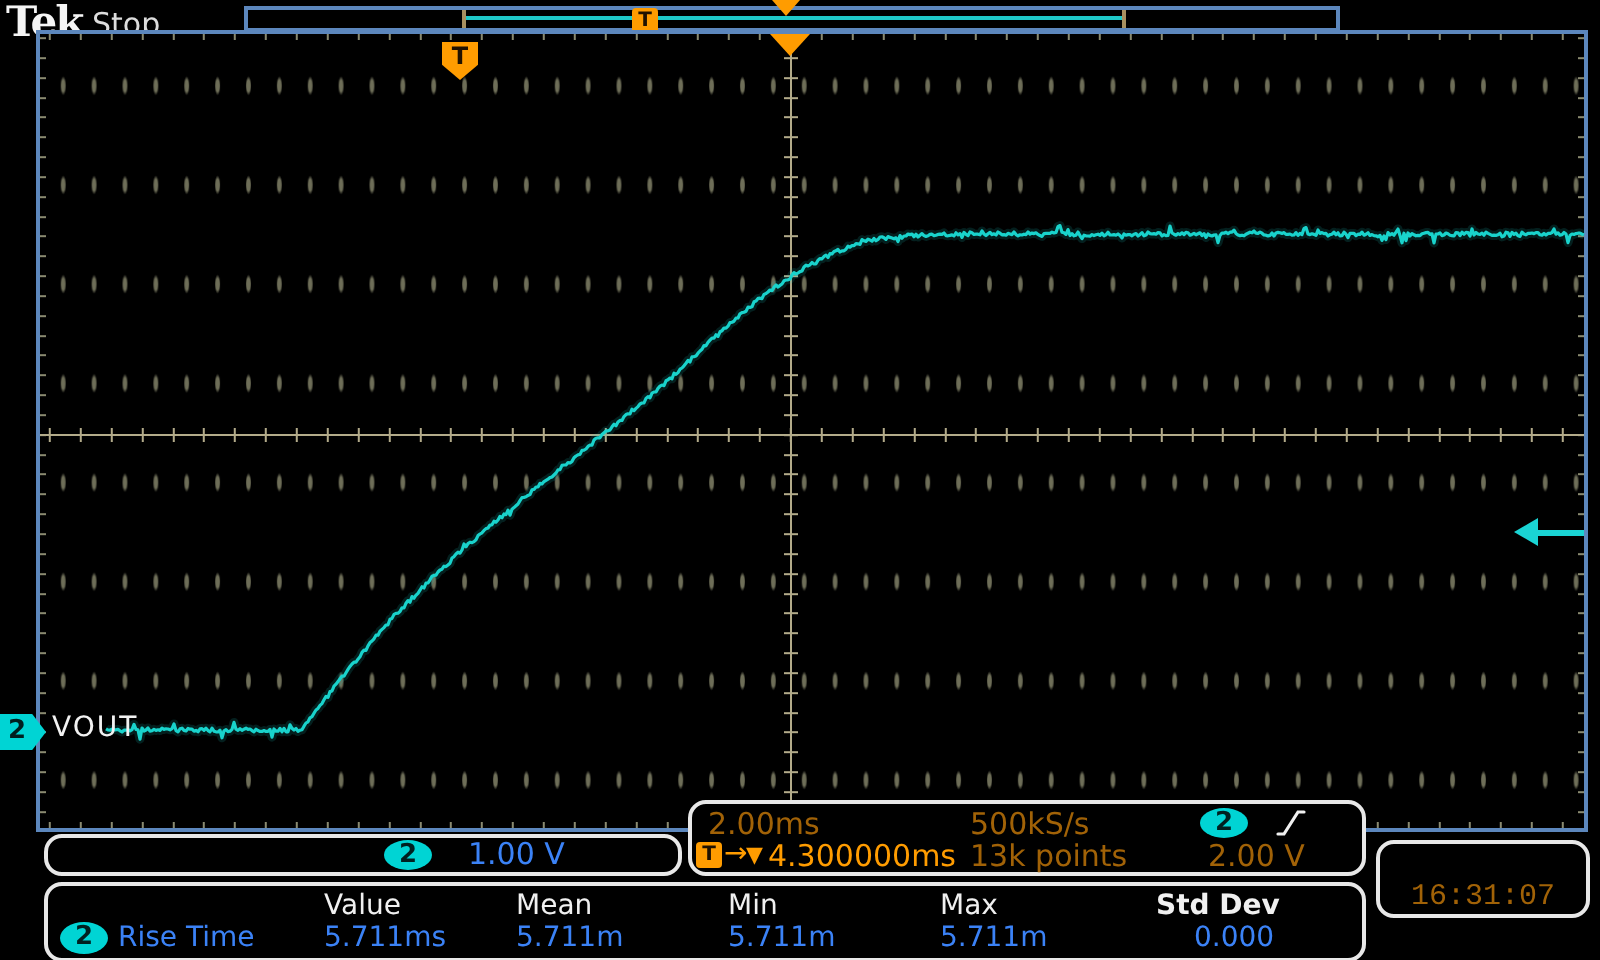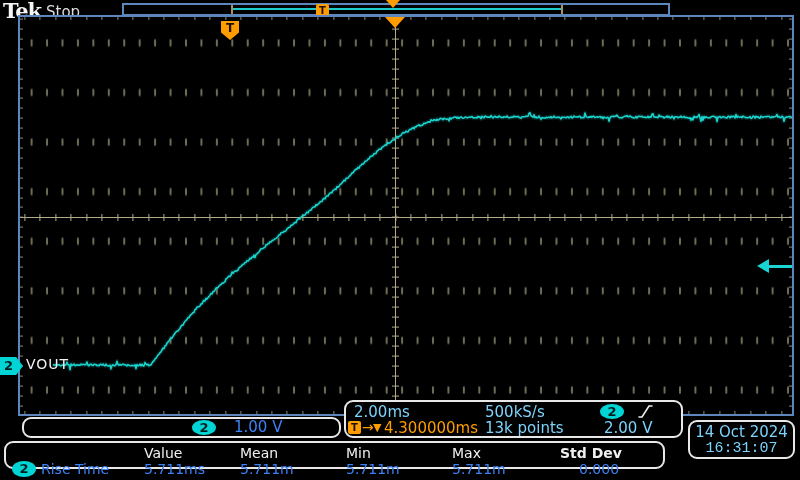--- a/index.html
+++ b/index.html
@@ -53,24 +53,24 @@
   .ch-label{left:26px;top:356px;font-size:14px;color:#f2f2f2;z-index:6;letter-spacing:1px;}
   .trig-arrow{left:757px;top:259px;width:36px;height:15px;z-index:6;}
   .trig-arrow .head{position:absolute;left:0;top:0;width:0;height:0;
       border-top:7px solid transparent;border-bottom:7px solid transparent;border-right:12px solid #1ad4d4;}
   .trig-arrow .tail{position:absolute;left:12px;top:6px;width:23px;height:3px;background:#1ad4d4;}
   
   .box{border:2px solid #e8e8e8;border-radius:9px;background:#000;box-sizing:border-box;}
   .chbox{left:22px;top:417px;width:319px;height:21px;}
   .hbox{left:344px;top:400px;width:339px;height:38px;}
   .dtbox{left:688px;top:420px;width:107px;height:39px;text-align:center;}
-  .measbox{left:4px;top:441px;width:661px;height:28px;}
+  .measbox{left:22px;top:441px;width:661px;height:40px;}
   .badge{background:#00d4d4;border-radius:50%;color:#002020;font-weight:bold;
          font-size:13px;text-align:center;display:inline-block;}
-  .t15{font-size:15px;color:#7dd3fc;}
+  .t15{font-size:15px;color:#a16207;}
   .t14{font-size:14px;color:#f0f0f0;}
   .cyan{color:#3b82f6;}
   .orange{color:#ff9c00;}
   .torange{width:13px;height:13px;background:#ff9c00;border-radius:2px;color:#201200;
            font-size:10px;font-weight:bold;line-height:13px;text-align:center;}
 </style>
 </head>
 <body>
 
 <div id="screen">
@@ -125,21 +125,20 @@
     </svg>
     <div class="torange" style="position:absolute;left:2px;top:19px;">T</div>
     <span class="orange" style="position:absolute;left:16px;top:17px;font-size:14px;">→</span>
     <span class="orange" style="position:absolute;left:27px;top:19px;font-size:11px;">▼</span>
     <span class="t15 orange" style="position:absolute;left:38px;top:17px;text-align:center;">4.300000ms</span>
     <span class="t15" style="position:absolute;left:139px;top:17px;">13k points</span>
     <span class="t15" style="position:absolute;left:258px;top:17px;">2.00 V</span>
   </div>
 
   <div class="abs box dtbox">
-    <div class="t15" style="position:absolute;left:0;right:0;top:1px;">14 Oct 2024</div>
     <div class="t15" style="position:absolute;left:0;right:0;top:18px;font-family:Liberation Mono, monospace;">16:31:07</div>
   </div>
 
   <div class="abs box measbox">
     <span class="t14" style="position:absolute;left:138px;top:2px;">Value</span>
     <span class="t14" style="position:absolute;left:234px;top:2px;">Mean</span>
     <span class="t14" style="position:absolute;left:340px;top:2px;">Min</span>
     <span class="t14" style="position:absolute;left:446px;top:2px;">Max</span>
     <span class="t14" style="position:absolute;left:554px;top:2px;font-weight:bold;">Std Dev</span>
     <div>

